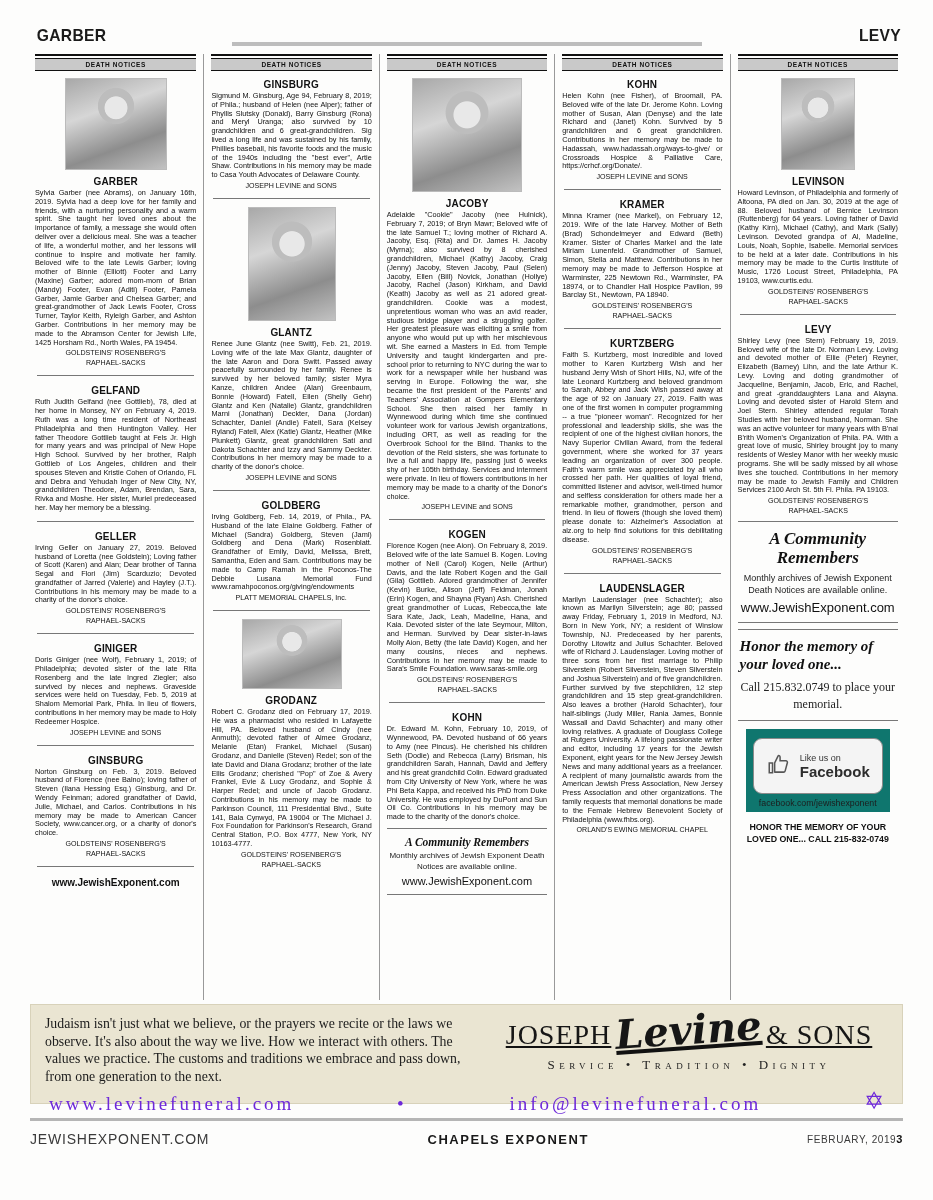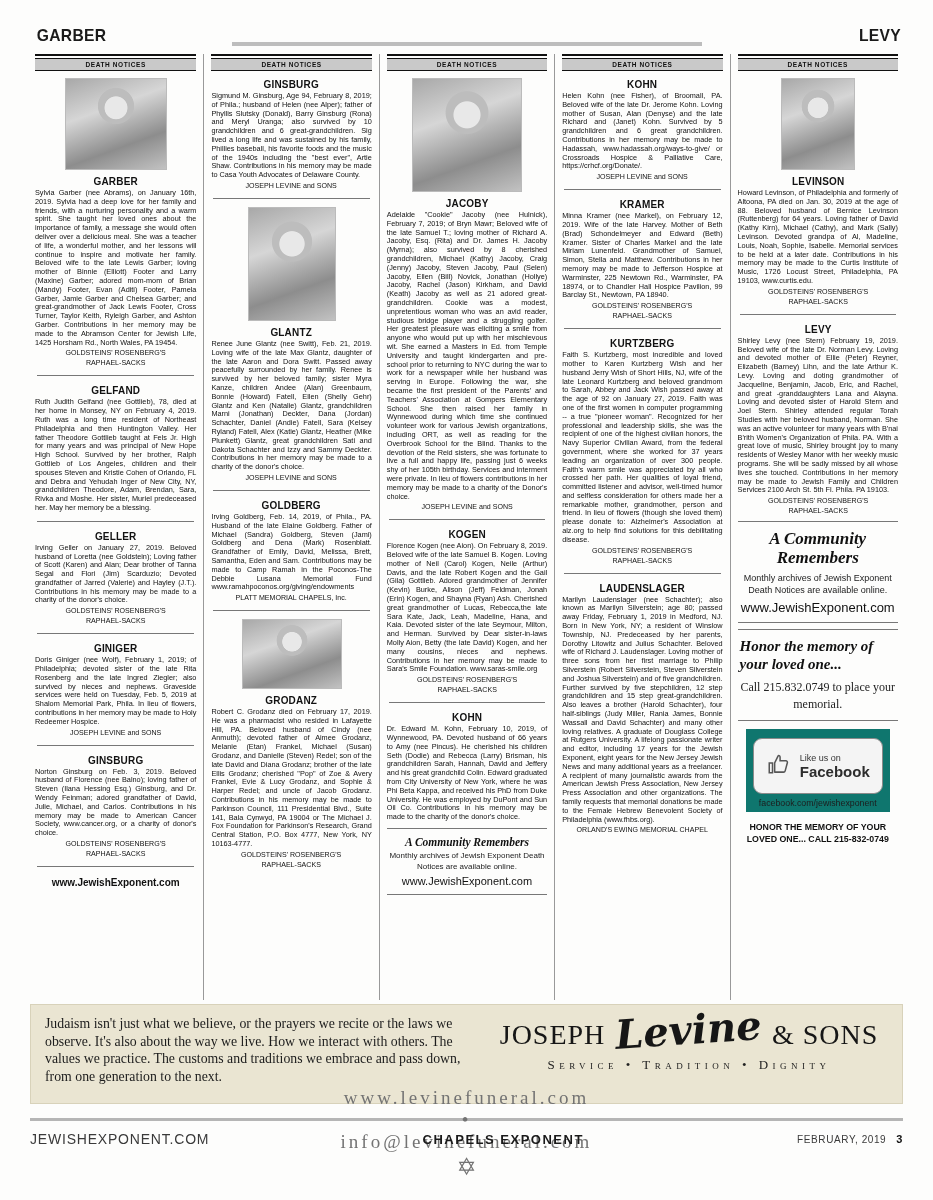--- a/index.html
+++ b/index.html
@@ -45,33 +45,33 @@
   .fb-btn{background:#f4f4f4;border:1px solid #8a8a8a;border-radius:9px;height:54px;display:flex;align-items:center;justify-content:center;gap:8px;}
   .fb-like{font-size:9px;color:#333;margin:0;line-height:11px;}
   .fb-name{font-size:15px;font-weight:bold;color:#2d2d2d;line-height:15px;}
   .fb-url{font-size:8.8px;text-align:center;padding:4px 0 1px;color:#1d1d1d;}
   .honor-caps{font-weight:bold;font-size:8.8px;line-height:11.5px;text-align:center;margin-top:10px;}
 
   
   .ad{margin:4px 2px 0;background:#eae5d2;border:1px solid #d8d2ba;display:grid;grid-template-columns:445px 1fr;padding:8px 14px 6px;box-sizing:border-box;height:100px;}
   .ad-left{font-family:"Liberation Serif",serif;font-size:13.8px;line-height:17.5px;color:#1c1c1c;padding-top:2px;}
   .ad-right{text-align:center;padding-top:2px;}
-  .brand-row{display:flex;align-items:baseline;justify-content:center;gap:10px;}
+  .brand-row{display:flex;align-items:baseline;justify-content:center;gap:4px;text-decoration:underline;}
   .brand-joseph,.brand-sons{font-family:"Liberation Serif",serif;font-size:28px;letter-spacing:1px;color:#161616;}
   .brand-levine{font-family:"DejaVu Serif",serif;font-style:italic;font-weight:bold;font-size:40px;line-height:30px;color:#161616;transform:rotate(-4deg);display:inline-block;}
   .brand-tagline{font-family:"Liberation Serif",serif;font-variant:small-caps;font-size:13px;letter-spacing:4.5px;color:#222;margin-top:6px;}
-  .ad-bottom{grid-column:1/3;display:flex;align-items:center;justify-content:space-between;font-family:"Liberation Serif",serif;font-size:19px;letter-spacing:3px;color:#737373;padding:2px 4px 0;flex-direction:column;}
+  .ad-bottom{grid-column:1/3;display:flex;align-items:flex-end;justify-content:space-between;font-family:"Liberation Serif",serif;font-size:19px;letter-spacing:3px;color:#6d28d9;padding:2px 4px 0;}
   .star{font-size:24px;letter-spacing:0;}
 
   
   .footer-rule{border:0;border-top:3px solid #b5b5b5;margin:14px 2px 0;}
   .footer{display:flex;align-items:center;justify-content:space-between;margin:10px 2px 0;}
   .foot-left{font-size:14px;letter-spacing:.8px;color:#3a3a3a;}
   .foot-center{font-weight:bold;font-size:13px;letter-spacing:1.5px;color:#1a1a1a;}
-  .foot-right{font-size:10px;letter-spacing:.6px;color:#3a3a3a;display:flex;align-items:baseline;gap:10px;}
+  .foot-right{font-size:10px;letter-spacing:.6px;color:#3a3a3a;display:flex;align-items:baseline;}
   .foot-page{font-weight:bold;font-size:11px;color:#111;}
 </style>
 </head>
 <body>
 
 <div class="page">
 
   <div class="header">
     <div class="hdr-side left">GARBER</div>
     <div class="hdr-center">

